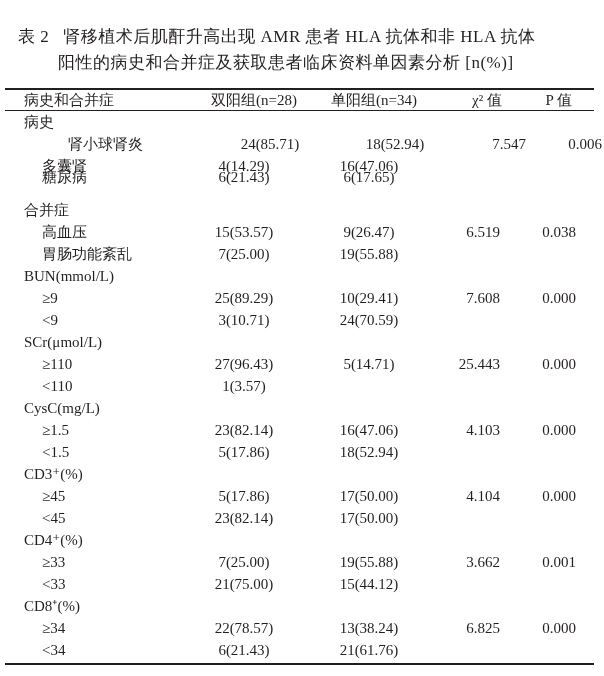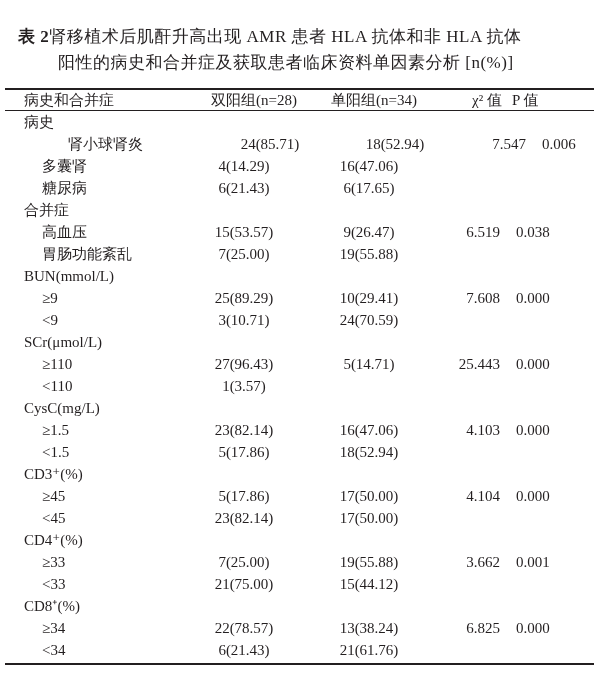--- a/index.html
+++ b/index.html
@@ -5,38 +5,38 @@
   html, body { margin: 0; padding: 0; background: #ffffff; }
   body {
     width: 604px; height: 676px; position: relative; overflow: hidden;
     font-family: "Liberation Serif", "DejaVu Serif", serif;
     color: #231f20;
   }
   .caption {
     position: absolute; left: 18px; top: 24px; width: 580px;
     font-size: 17px; line-height: 26px; letter-spacing: 0.5px;
   }
-  .caption .label { font-weight: bold; }
+  .caption .label { font-weight: normal; margin-right: 14px; }
   .caption .line2 { display: block; padding-left: 40px; }
   .rule { position: absolute; left: 5px; width: 589px; background: #231f20; }
   .rule.top { top: 88px; height: 1.5px; }
   .rule.mid { top: 110px; height: 1px; }
   .rule.bottom { top: 663px; height: 1.5px; }
   .hdr, .row {
     position: absolute; left: 0; width: 604px; height: 22px;
     font-size: 15px; line-height: 22px;
   }
   .hdr { top: 89px; }
   .cell { position: absolute; top: 0; white-space: nowrap; }
   .c0 { left: 24px; }
   .c0.ind { left: 42px; }
   .c1 { left: 196px; width: 96px; text-align: center; }
   .c2 { left: 318px; width: 102px; text-align: center; }
   .c3 { left: 440px; width: 60px; text-align: right; }
-  .c4 { left: 516px; width: 60px; text-align: left; }
+  .c4 { left: 516px; width: 60px; text-align: right; }
   .hdr .c1 { left: 196px; width: 116px; }
   .hdr .c2 { left: 318px; width: 112px; }
   .hdr .c3 { left: 442px; width: 60px; }
   .hdr .c4 { left: 512px; width: 60px; }
 </style>
 </head>
 <body>
 
 <div class="caption">
   <span class="label">表 2</span><span>肾移植术后肌酐升高出现 AMR 患者 HLA 抗体和非 HLA 抗体</span>
@@ -70,21 +70,21 @@
       <span class="cell c3">7.547</span>
       <span class="cell c4">0.006</span>
     </div>
     <div class="row" style="top: 155px;">
       <span class="cell c0 ind">多囊肾</span>
       <span class="cell c1">4(14.29)</span>
       <span class="cell c2">16(47.06)</span>
       <span class="cell c3"></span>
       <span class="cell c4"></span>
     </div>
-    <div class="row" style="top: 177px;">
+    <div class="row" style="top: 166px;">
       <span class="cell c0 ind">糖尿病</span>
       <span class="cell c1">6(21.43)</span>
       <span class="cell c2">6(17.65)</span>
       <span class="cell c3"></span>
       <span class="cell c4"></span>
     </div>
     <div class="row" style="top: 199px;">
       <span class="cell c0">合并症</span>
       <span class="cell c1"></span>
       <span class="cell c2"></span>

